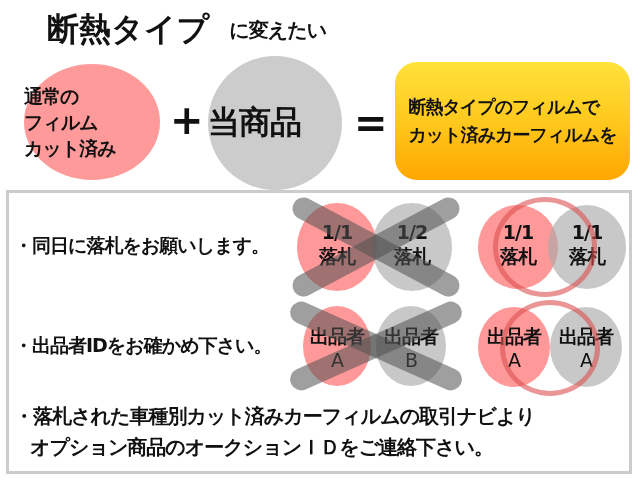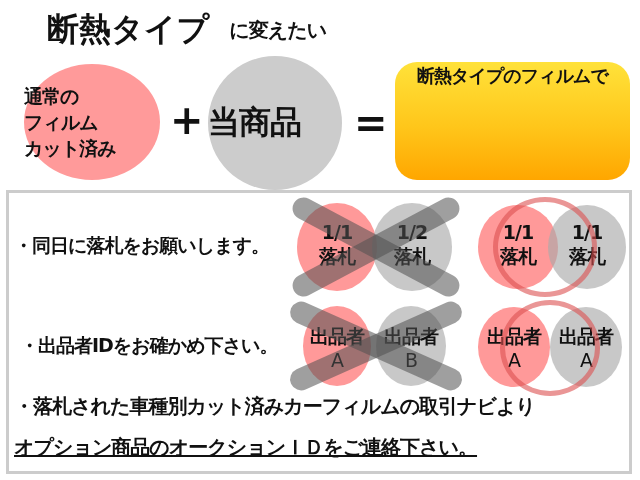--- a/index.html
+++ b/index.html
@@ -9,21 +9,21 @@
   .title-small { font-size:20px; font-weight:bold; letter-spacing:-1px; white-space:nowrap; }
   .title-big { font-size:32px; font-weight:bold; letter-spacing:0px; white-space:nowrap; }
   .circle { position:absolute; border-radius:50%; display:flex; align-items:center; justify-content:flex-start; text-align:center; }
   .pink { background:#ff9a9a; }
   .gray { background:#cccccc; }
   .c1-text { font-size:19px; font-weight:bold; line-height:26px; text-align:left; letter-spacing:-1px; }
   .c2-text { font-size:32px; font-weight:bold; letter-spacing:-1px; }
   .op { position:absolute; font-weight:bold; font-size:40px; line-height:40px; }
   .orange-box { position:absolute; left:395px; top:62px; width:235px; height:118px; border-radius:22px;
                 background:linear-gradient(to bottom, #ffe23a 0%, #ffc61a 55%, #ffa600 100%);
-                display:flex; align-items:flex-start; justify-content:center; }
+                display:flex; align-items:center; justify-content:center; }
   .orange-text { font-size:18px; font-weight:bold; line-height:28px; letter-spacing:-1px; }
   .panel { position:absolute; left:6px; top:190px; width:620px; height:278px; border:3px solid #cccccc; }
   .bullet { position:absolute; font-size:19px; font-weight:bold; white-space:nowrap; letter-spacing:-1px; }
   .sc { position:absolute; border-radius:50%; }
   .sc-pink { background:rgba(255,110,110,0.7); }
   .sc-gray { background:rgba(170,170,170,0.65); }
   .sc-label { position:absolute; font-size:19px; font-weight:bold; text-align:center; line-height:24px; letter-spacing:-1px; }
   .bar { position:absolute; height:22px; border-radius:11px; background:rgba(80,80,80,0.55); }
   .ring { position:absolute; border-radius:50%; border:5px solid rgba(220,80,80,0.6); box-sizing:border-box; }
   .bottom-text { position:absolute; left:18px; font-size:20px; font-weight:bold; white-space:nowrap; letter-spacing:-1px; }
@@ -48,20 +48,21 @@
 
 <div class="circle gray" style="left:208px; top:56px; width:134px; height:134px;">
   <span class="c2-text">当商品</span>
 </div>
 
 <div class="op" style="left:354px; top:103px;">=</div>
 
 <div class="orange-box">
   <div class="orange-text">
     <div>断熱タイプのフィルムで</div>
+    <div>カット済みカーフィルムを</div>
   </div>
 </div>
 
 <div class="panel"></div>
 
 <div class="bullet" style="left:14px; top:233px;text-align:right;">・同日に落札をお願いします。</div>
 
 <div>
   <div class="sc sc-pink" style="left:297px; top:203px; width:80px; height:88px;"></div>
   <div class="sc sc-gray" style="left:372px; top:203px; width:80px; height:88px;"></div>
@@ -84,21 +85,21 @@
     <div>1/1</div>
     <div>落札</div>
   </div>
   <div class="sc-label" style="left:548px; top:220px; width:78px;">
     <div>1/1</div>
     <div>落札</div>
   </div>
   <div class="ring" style="left:493px; top:197px; width:104px; height:100px;"></div>
 </div>
 
-<div class="bullet" style="left:20px; top:333px;">・出品者IDをお確かめ下さい。</div>
+<div class="bullet" style="left:14px; top:333px;">・出品者IDをお確かめ下さい。</div>
 
 <div>
   <div class="sc sc-pink" style="left:303px; top:306px; width:68px; height:80px;"></div>
   <div class="sc sc-gray" style="left:376px; top:306px; width:70px; height:80px;"></div>
   <div class="sc-label" style="left:297px; top:324px; width:80px;">
     <div>出品者</div>
     <div style="font-weight:normal;">A</div>
   </div>
   <div class="sc-label" style="left:371px; top:324px; width:80px;">
     <div>出品者</div>
@@ -115,14 +116,14 @@
     <div>出品者</div>
     <div style="font-weight:normal;">A</div>
   </div>
   <div class="sc-label" style="left:546px; top:324px; width:80px;">
     <div>出品者</div>
     <div style="font-weight:normal;">A</div>
   </div>
   <div class="ring" style="left:500px; top:300px; width:100px; height:96px;"></div>
 </div>
 
-<div class="bottom-text" style="top:393px; left:14px;">・落札された車種別カット済みカーフィルムの取引ナビより</div>
-<div class="bottom-text" style="top:434px; left:14px;text-decoration:underline;">オプション商品のオークションＩＤをご連絡下さい。</div>
+<div class="bottom-text" style="top:403px; left:14px;">・落札された車種別カット済みカーフィルムの取引ナビより</div>
+<div class="bottom-text" style="top:434px; left:30px;">オプション商品のオークションＩＤをご連絡下さい。</div>
 
 </body></html>

